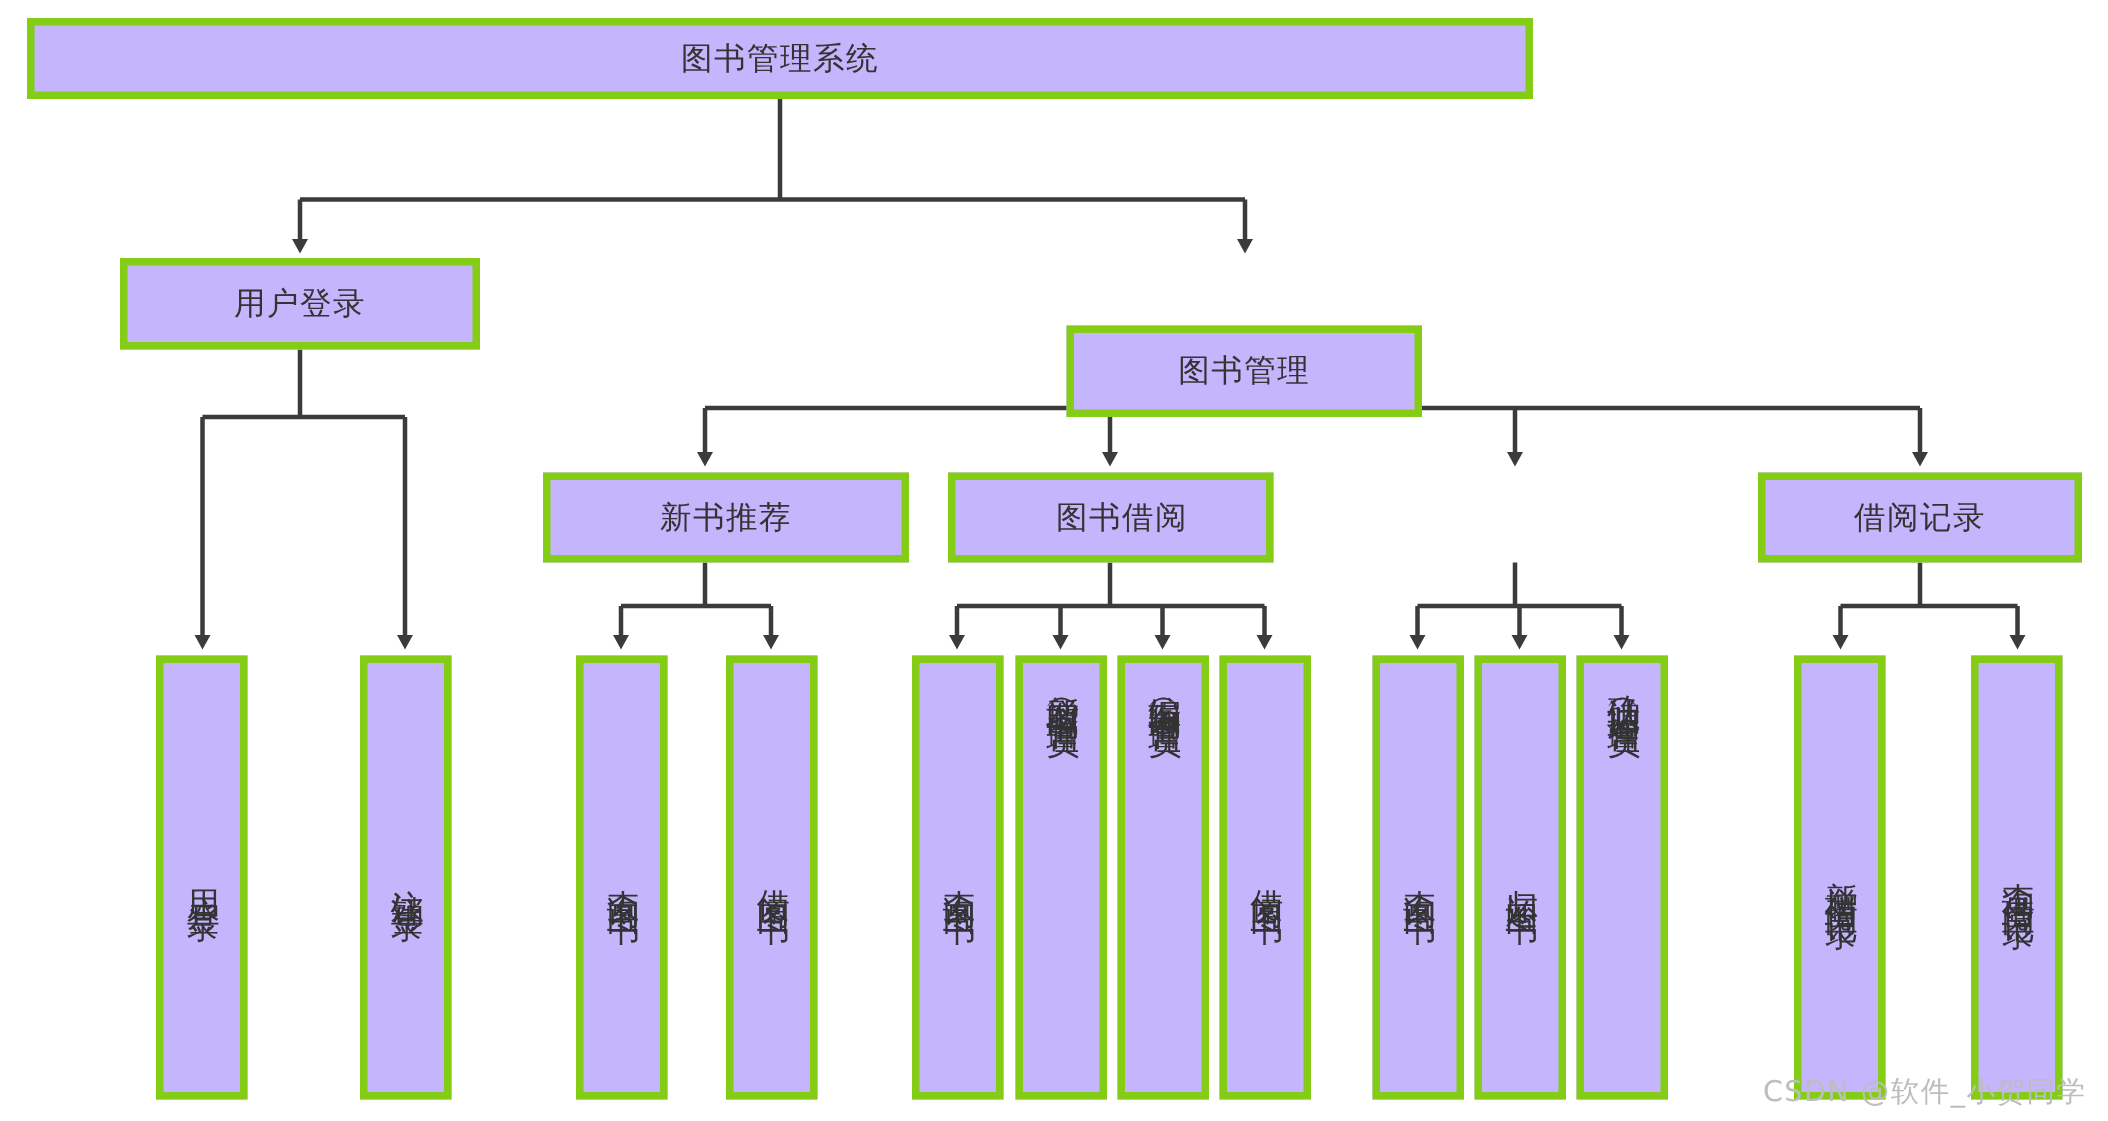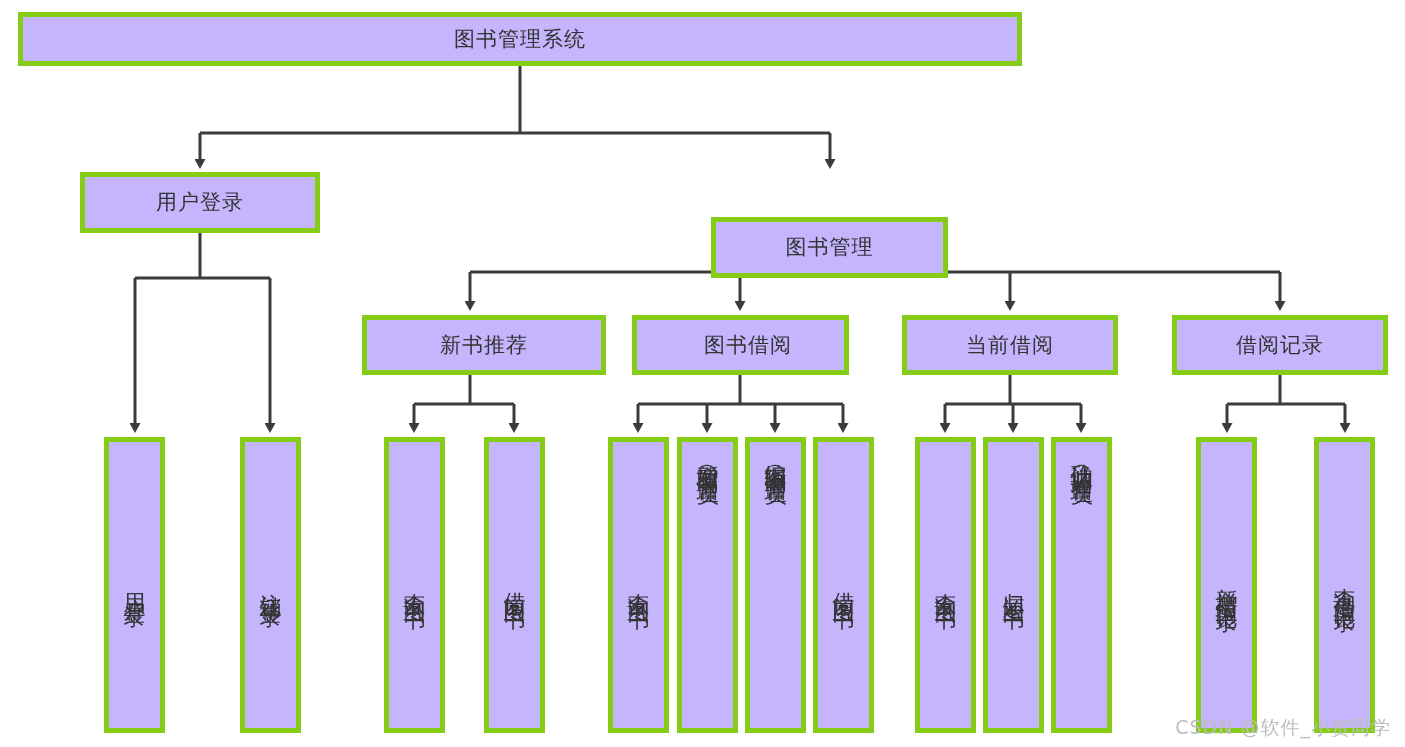--- a/index.html
+++ b/index.html
@@ -135,23 +135,20 @@
   <div class="node h" style="left:711px;top:172px;width:237px;height:61px;margin-top:45px;">
     <span class="lbl">图书管理</span>
   </div>
 
   <div class="node h" style="left:362px;top:315px;width:244px;height:60px;">
     <span class="lbl">新书推荐</span>
   </div>
   <div class="node h" style="left:632px;top:315px;width:217px;height:60px;padding-left:15px;">
     <span class="lbl">图书借阅</span>
   </div>
-  <div class="node h" style="left:902px;top:315px;width:216px;height:60px;">
-    <span class="lbl">当前借阅</span>
-  </div>
   <div class="node h" style="left:1172px;top:315px;width:216px;height:60px;">
     <span class="lbl">借阅记录</span>
   </div>
 
   <div class="node leaf mid" style="left:104px;top:437px;width:61px;height:296px;">
     <span class="lbl">用户登录</span>
   </div>
   <div class="node leaf mid" style="left:240px;top:437px;width:61px;height:296px;">
     <span class="lbl">注销登录</span>
   </div>

